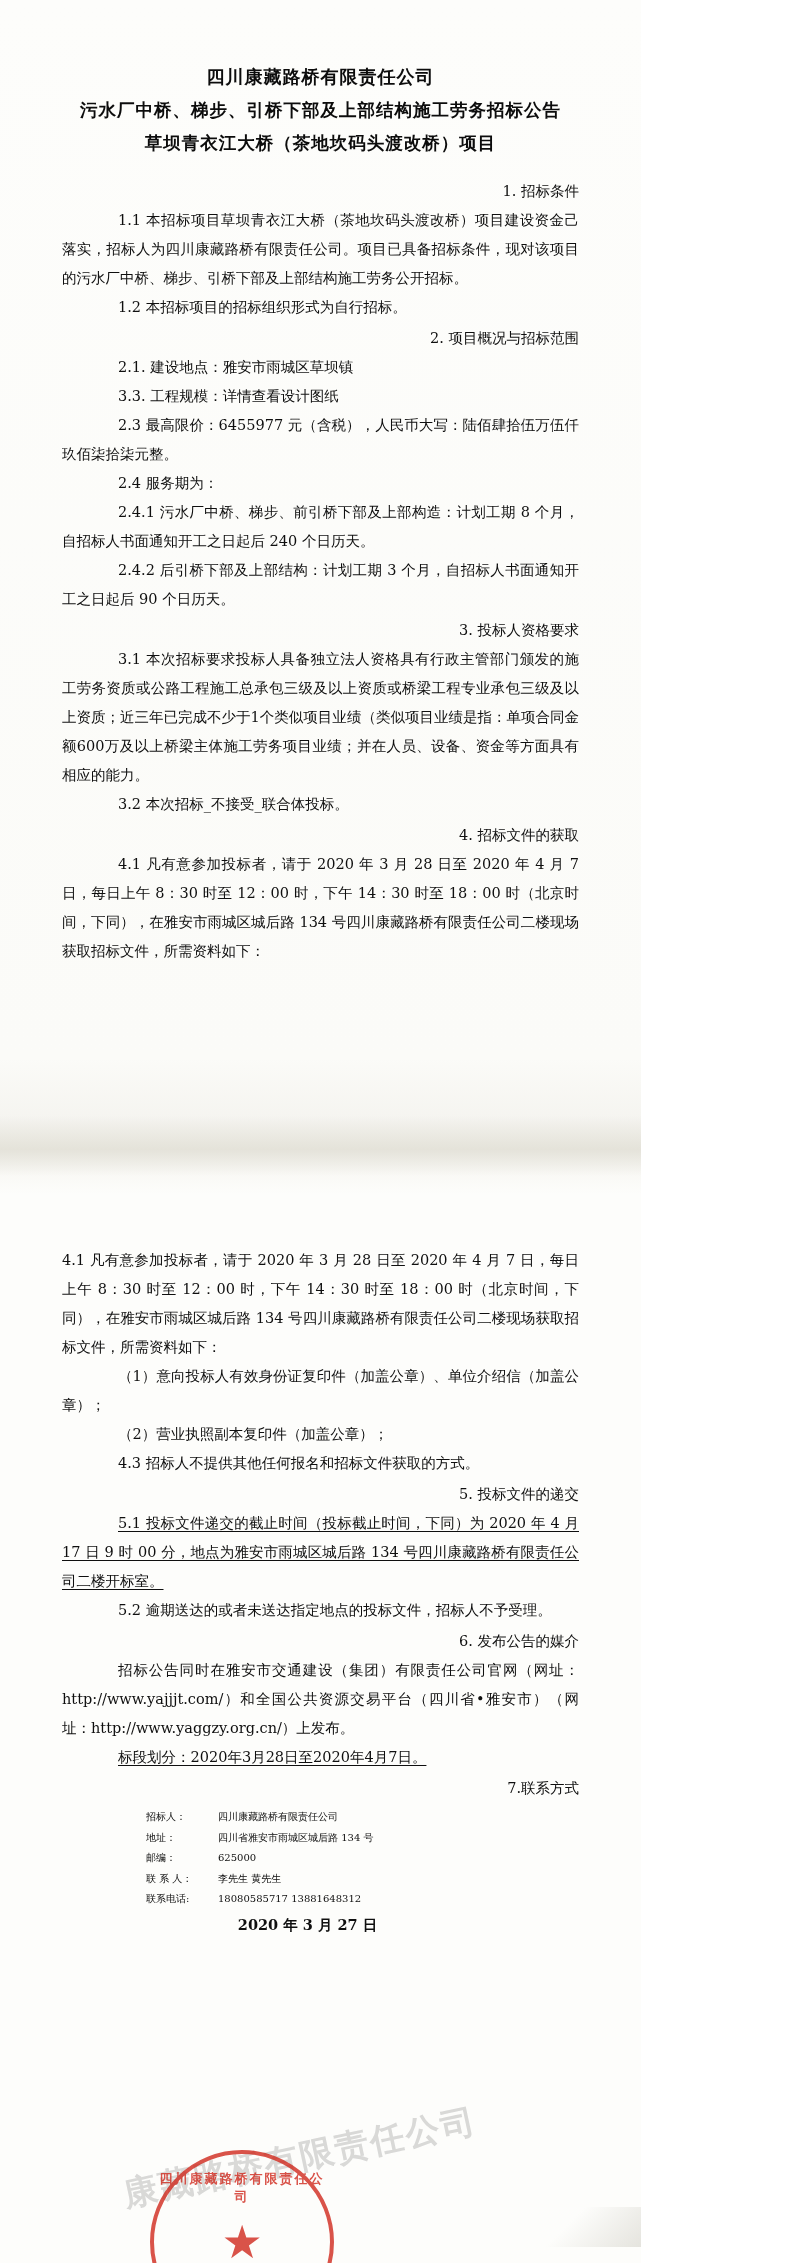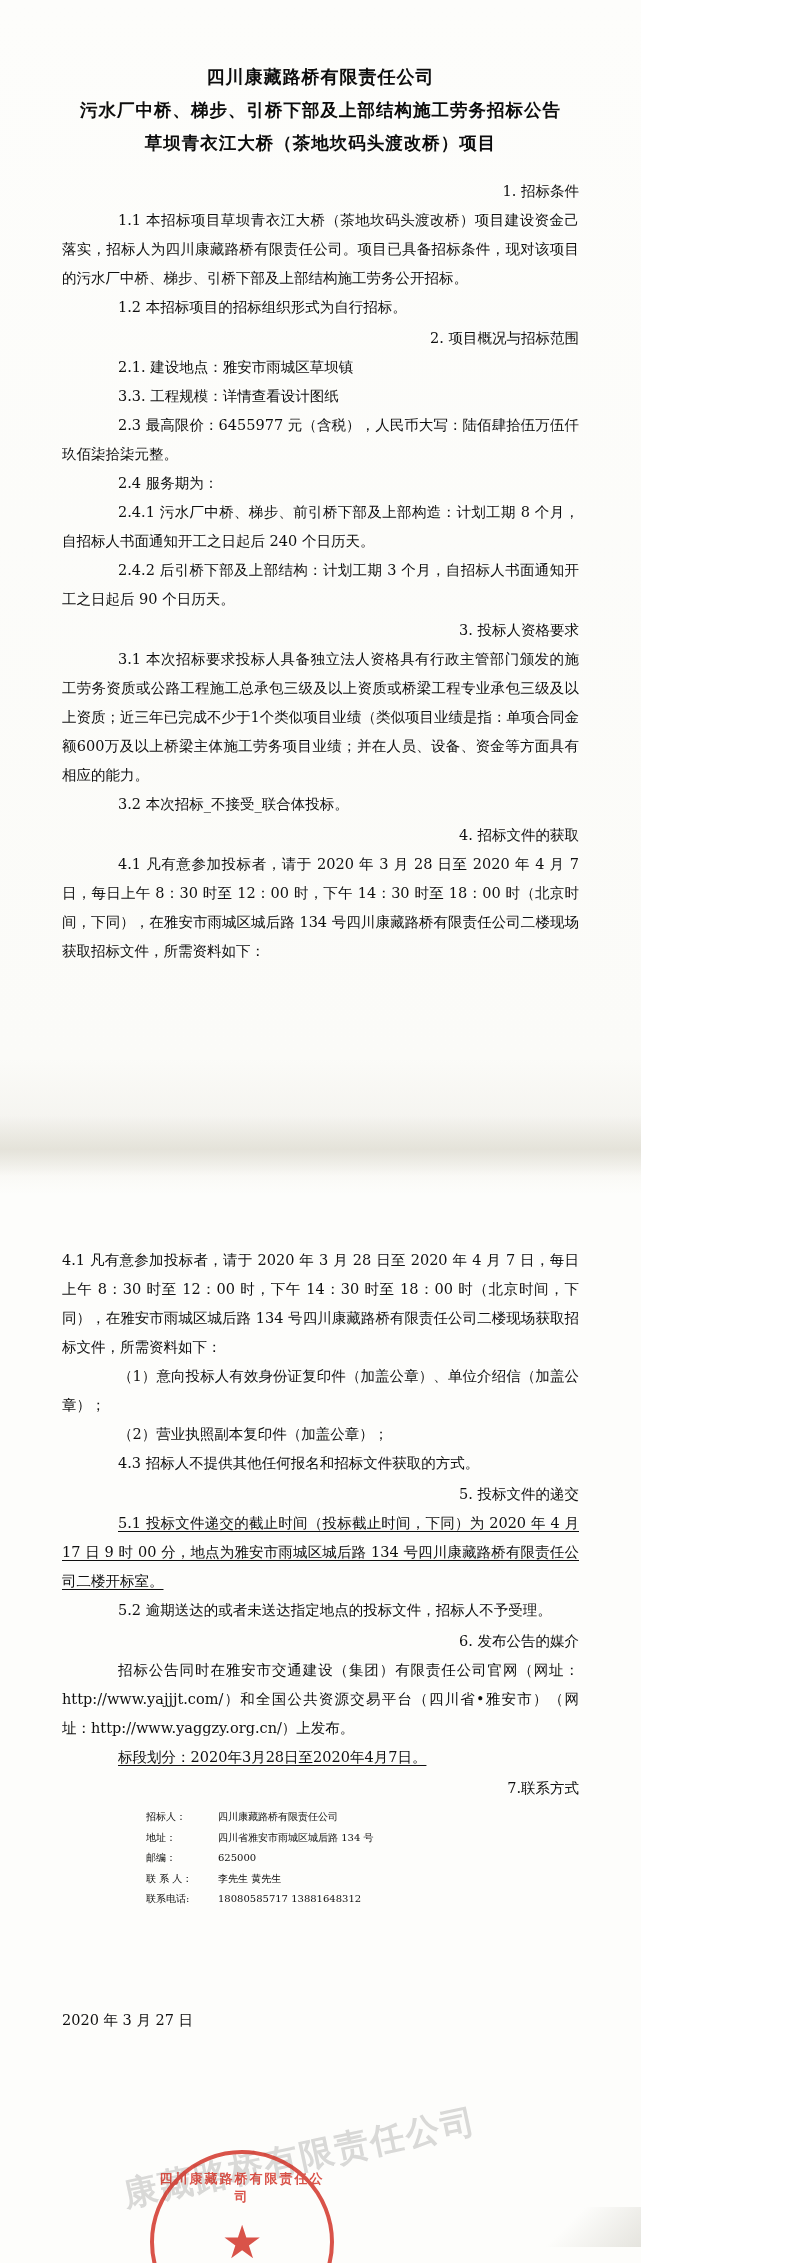--- a/index.html
+++ b/index.html
@@ -83,24 +83,24 @@
     line-height: 2.05;
     font-size: 10px;
     position: relative;
     z-index: 3;
   }
   .sign-row .lbl {
     display: inline-block;
     min-width: 72px;
   }
   .date-right {
-    margin-top: 96px;
-    text-align: left;
+    text-align: center;
     padding-right: 26px;
     font-size: 14.5px;
+    font-weight: bold;
   }
   
   .seal {
     position: absolute;
     left: 150px;
     top: 1000px;
     width: 176px;
     height: 176px;
     border: 4px solid #cf2418;
     border-radius: 50%;

